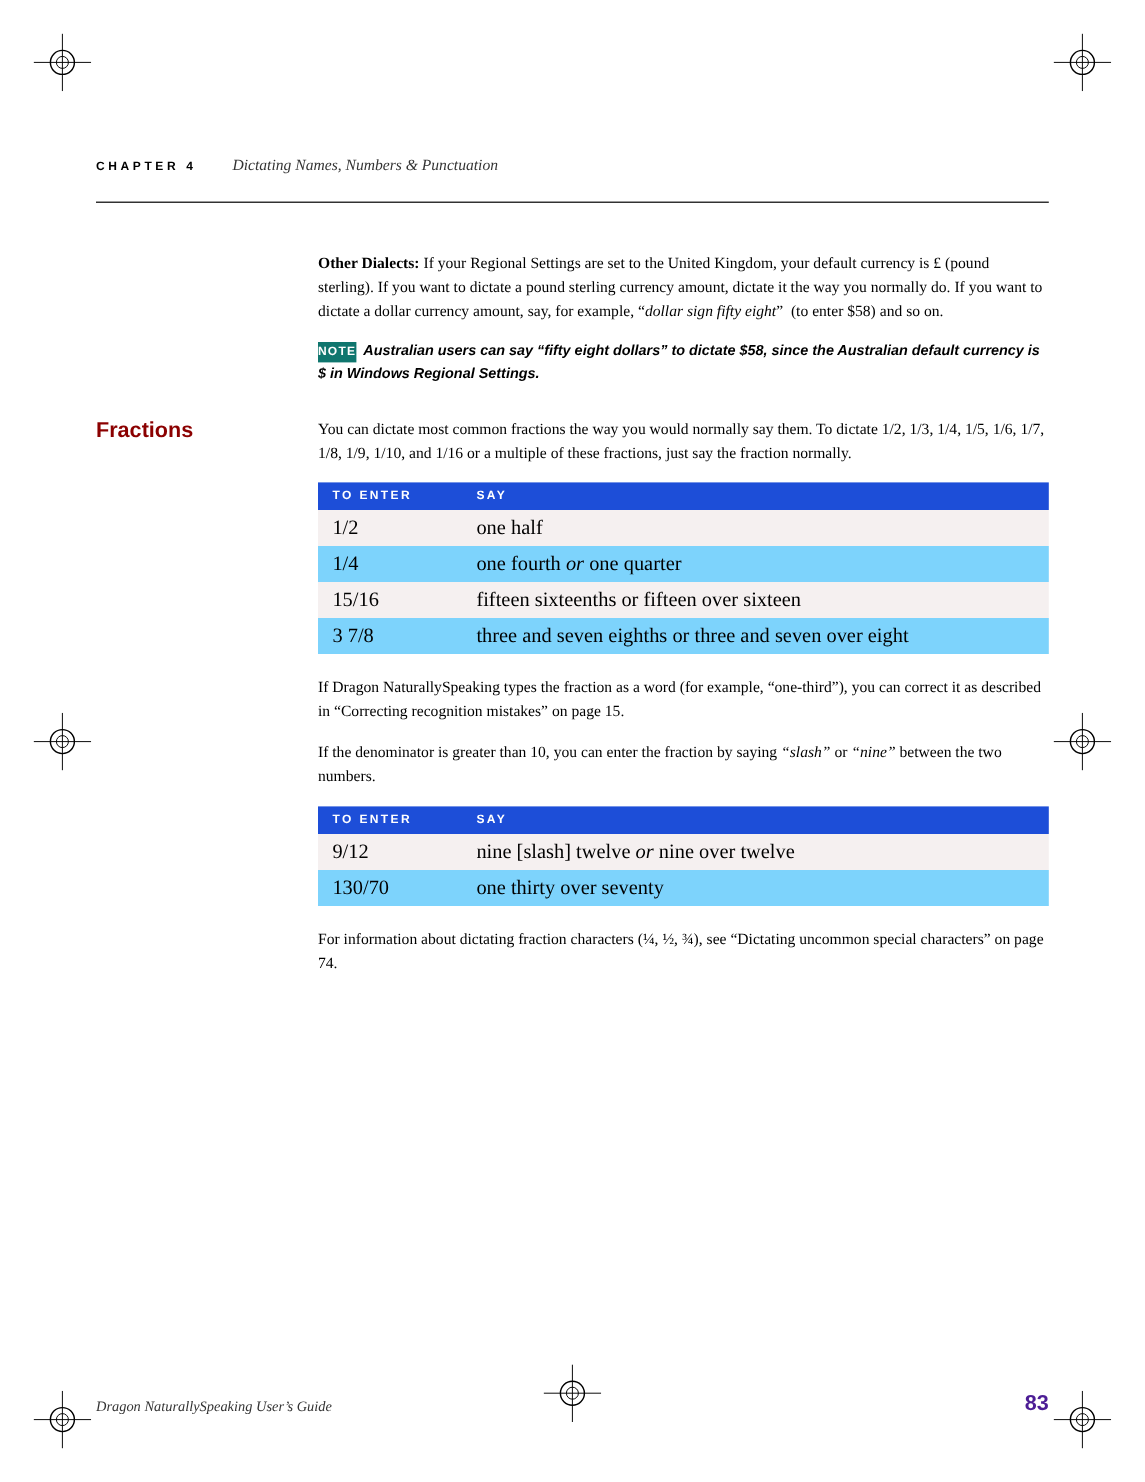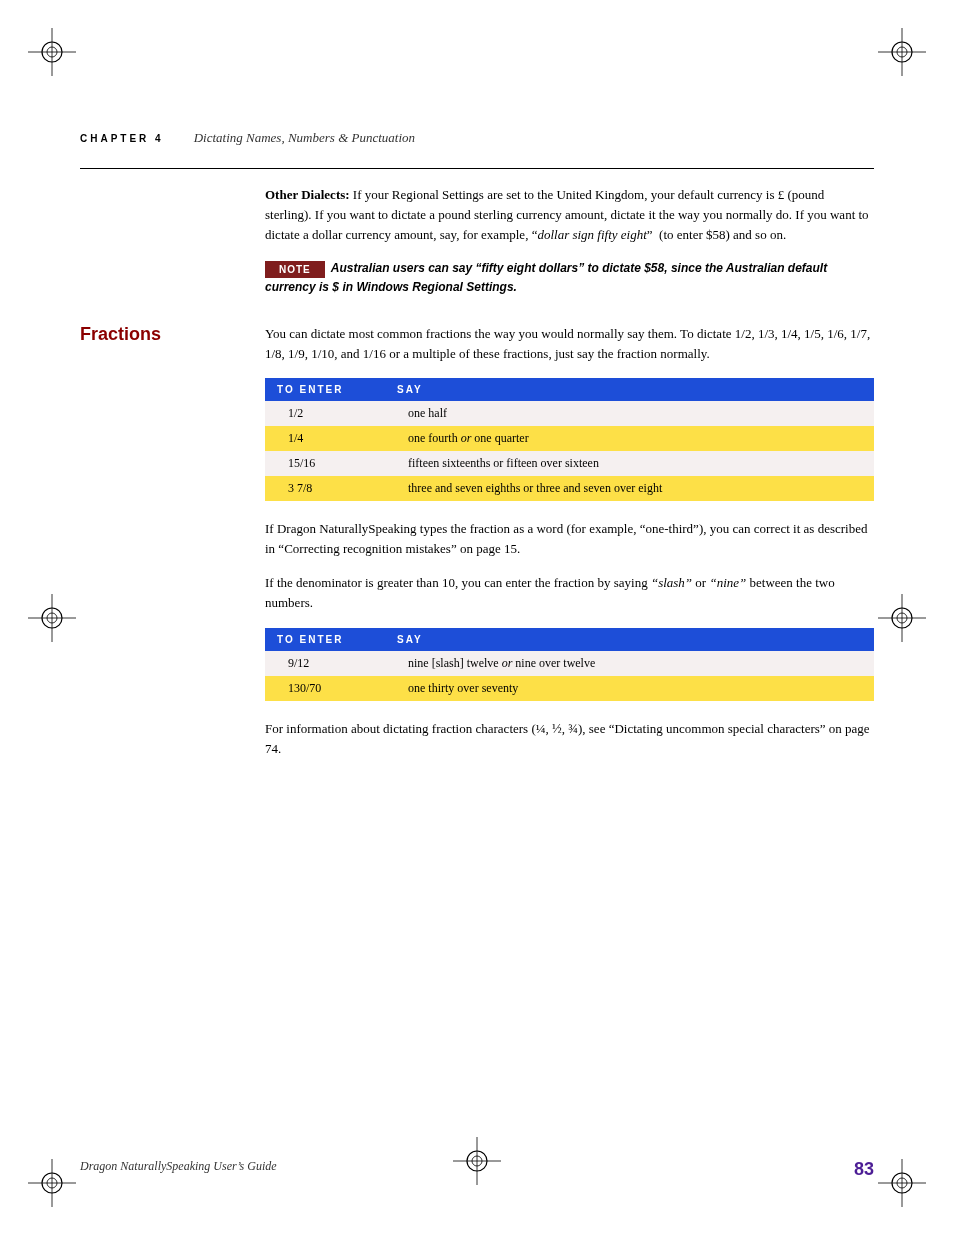--- a/index.html
+++ b/index.html
@@ -82,26 +82,26 @@
 
     .note-box-inner {
       font-family: Arial, Helvetica, sans-serif;
       font-size: 12px;
       line-height: 1.5;
       color: #000;
     }
 
     .note-label {
       display: inline-block;
-      background: #7f1d1d;
+      background: #0f766e;
       color: #fff;
       font-weight: bold;
       font-size: 10px;
       letter-spacing: 1px;
-      padding: 1px 14px;
+      padding: 1px 0;
       margin-right: 6px;
       vertical-align: middle;
     }
 
     .note-text-bold {
       font-weight: bold;
       font-style: italic;
     }
 
     
@@ -121,48 +121,48 @@
     .fraction-table thead th {
       padding: 6px 12px;
       text-align: left;
       font-weight: bold;
       font-size: 10px;
       letter-spacing: 2px;
       text-transform: uppercase;
     }
 
     .fraction-table tbody tr {
-      background: #fde047;
+      background: #7dd3fc;
     }
 
     .fraction-table tbody tr:nth-child(odd) {
       background: #f5f0f0;
     }
 
     .fraction-table tbody td {
-      padding: 5px 23px;
+      padding: 5px 12px;
       font-family: Georgia, serif;
-      font-size: 12px;
+      font-size: 17px;
       color: #000;
       border: none;
     }
 
     .fraction-table tbody td:first-child {
       font-weight: normal;
       width: 120px;
     }
 
     
     .page-footer {
       position: absolute;
       bottom: 55px;
       left: 80px;
       right: 80px;
       display: flex;
-      align-items: flex-start;
+      align-items: flex-end;
       justify-content: space-between;
     }
 
     .footer-left {
       font-family: Georgia, serif;
       font-style: italic;
       font-size: 12px;
       color: #333;
     }
 
@@ -186,20 +186,21 @@
     
     .main-content {
       position: absolute;
       top: 185px;
       left: 80px;
       right: 80px;
     }
 
     .content-right {
       margin-left: 185px;
+      margin-top: 24px;
     }
 
     .section-fractions {
       position: relative;
       margin-top: 0;
     }
 
     
     i { font-style: italic; }
     b { font-weight: bold; }

